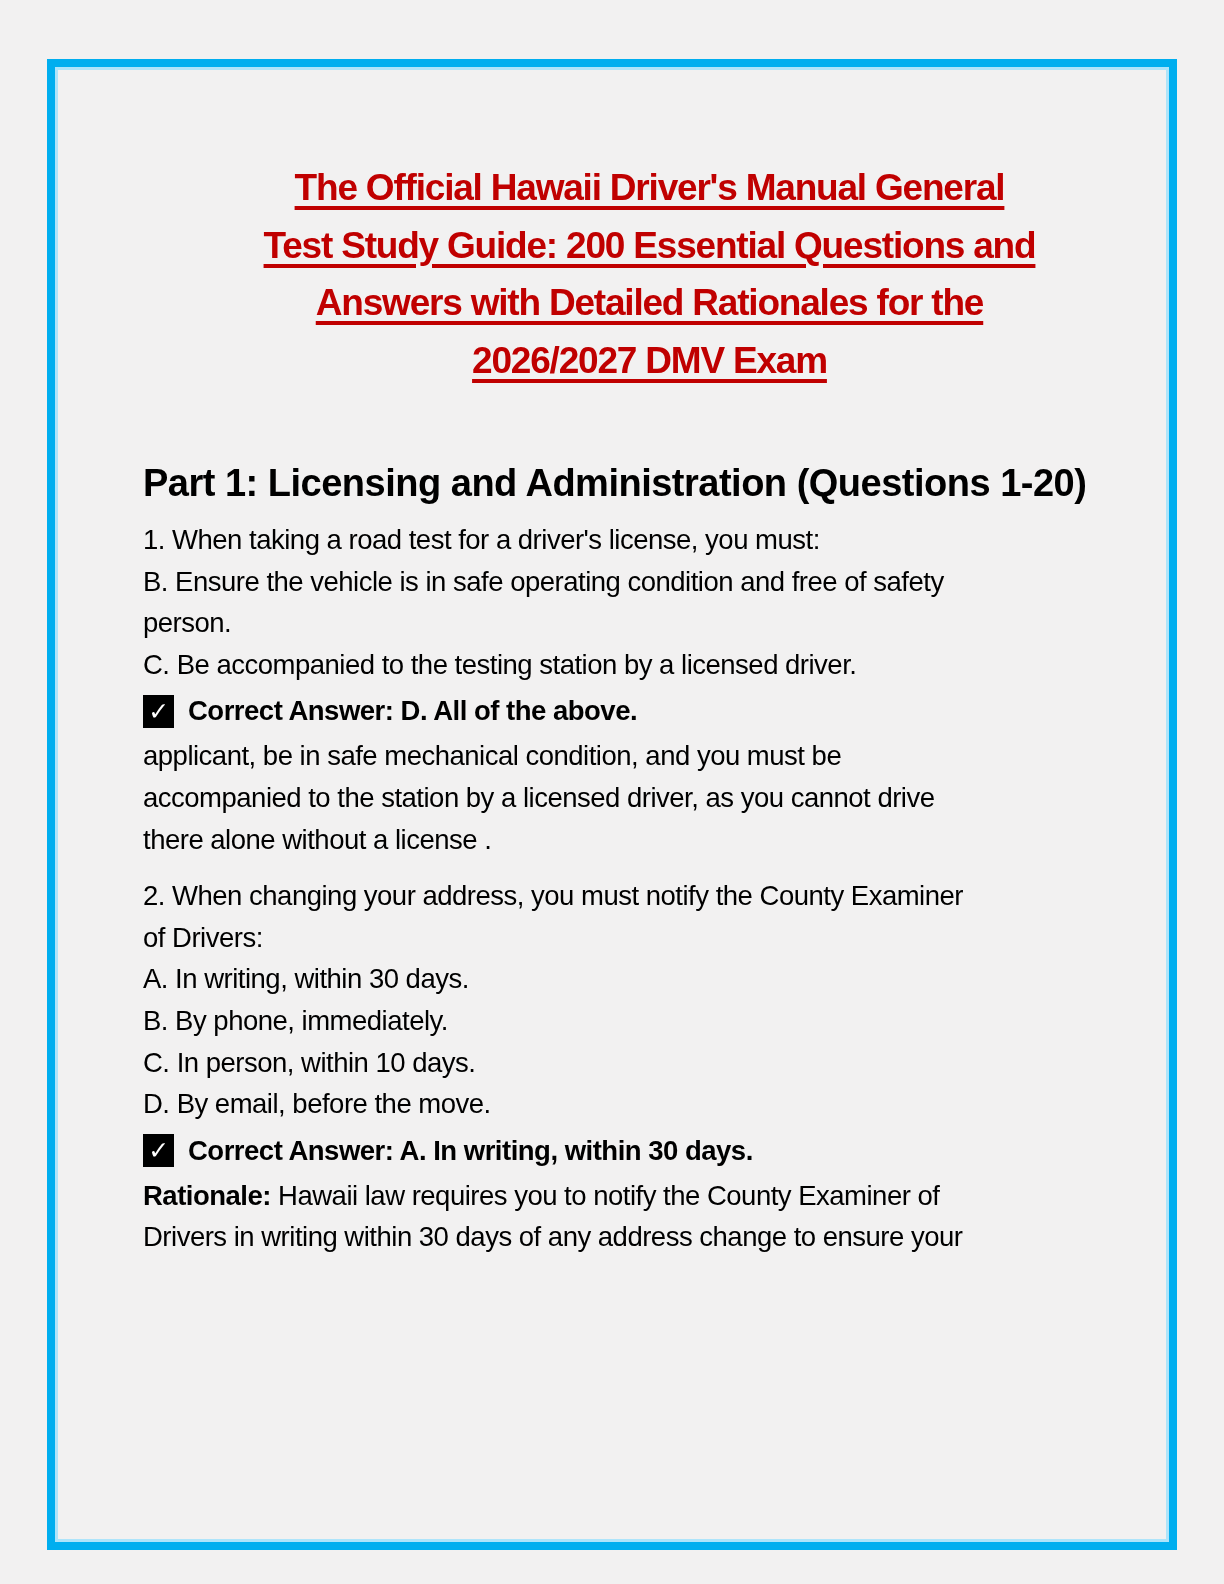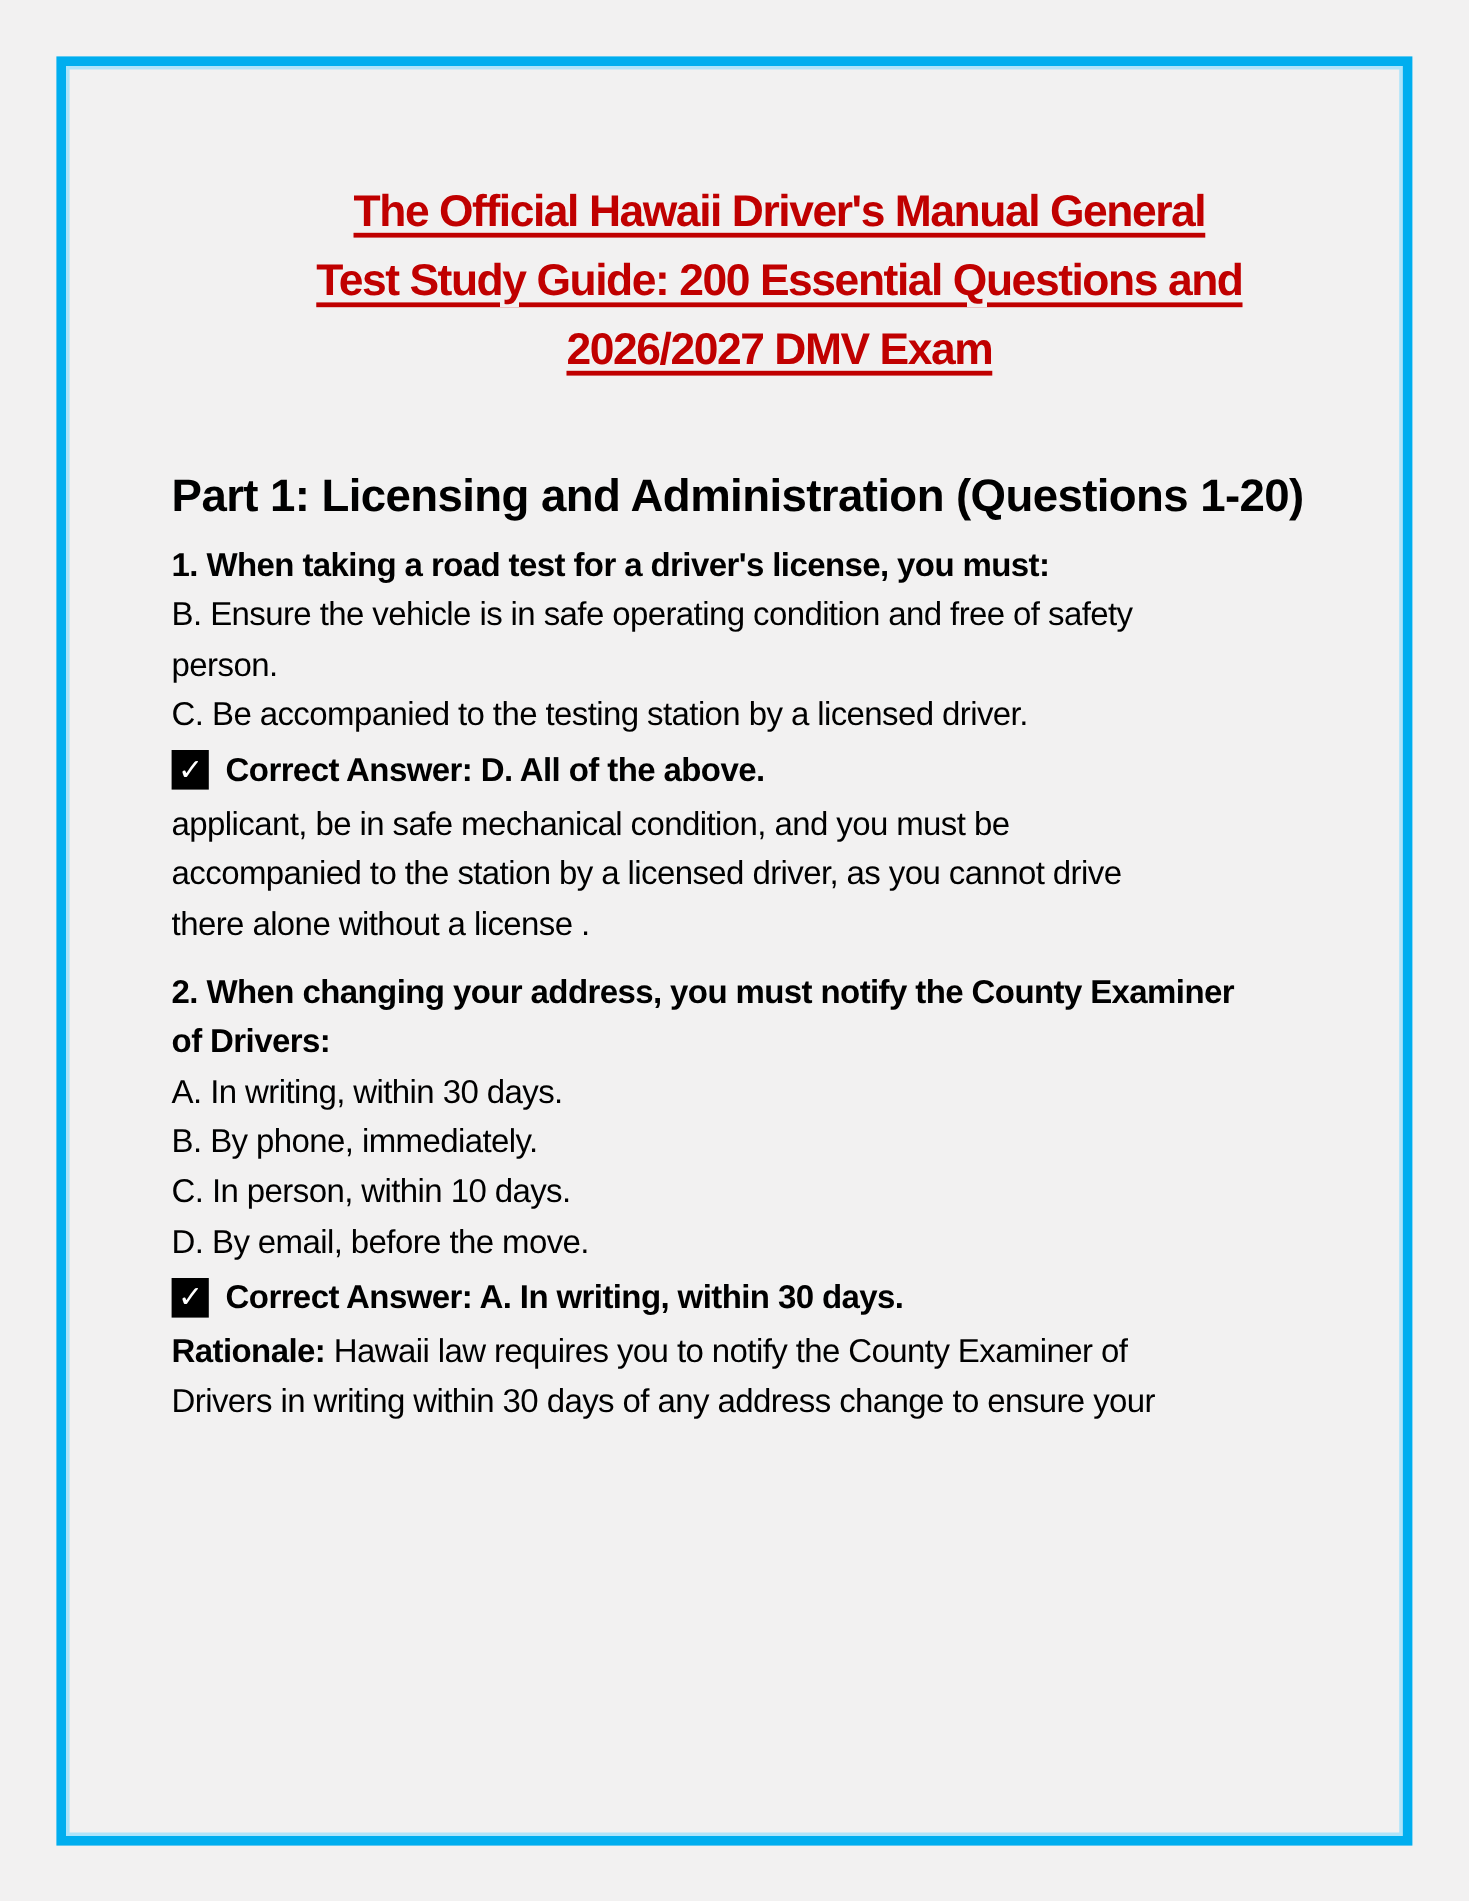--- a/index.html
+++ b/index.html
@@ -14,21 +14,21 @@
   * { margin: 0; padding: 0; box-sizing: border-box; }
   html, body { width: 1224px; }
   body {
     height: 1584px;
     background: var(--page-bg);
     font-family: "Liberation Sans", "DejaVu Sans", sans-serif;
     color: var(--text-black);
     position: relative;
     overflow: hidden;
   }
-  .page { position: absolute; inset: 0; }
+  .page { position: absolute; inset: 0; margin-top: 12px; }
   .border-frame {
     position: absolute;
     left: 47px; top: 47px;
     width: 1130px; height: 1491px;
     border: 8px solid var(--border-blue);
     box-shadow: inset 0 0 0 3px var(--border-blue-light);
   }
   .content {
     position: absolute; inset: 0;
     padding: 92px 40px 0 88px;
@@ -56,21 +56,21 @@
     letter-spacing: -0.5px;
     white-space: pre;
   }
   .question { margin-top: 15px; }
   .line {
     font-size: 27.5px;
     line-height: 41.6px;
     letter-spacing: -0.5px;
     white-space: pre;
   }
-  .q-heading .line { font-weight: bold; }
+  .q-heading .line { font-weight: normal; }
   .correct-line {
     margin: 4px 0 2px 0;
     height: 44px;
     display: flex;
     align-items: center;
     font-size: 27.5px;
     font-weight: bold;
     letter-spacing: -0.5px;
     white-space: pre;
   }
@@ -91,20 +91,21 @@
 </head>
 <body>
 
 <div class="page">
   <div class="border-frame">
     <div class="content">
 
       <div class="doc-title">
         <div class="title-line">The Official Hawaii Driver's Manual General</div>
         <div class="title-line">Test Study Guide: 200 Essential Questions and</div>
+        <div class="title-line">Answers with Detailed Rationales for the</div>
         <div class="title-line">2026/2027 DMV Exam</div>
       </div>
 
       <div class="part-heading">Part 1: Licensing and Administration (Questions 1-20)</div>
 
       <section class="question">
         <div class="q-heading">
           <div class="line">1. When taking a road test for a driver's license, you must:</div>
         </div>
         <div class="line">B. Ensure the vehicle is in safe operating condition and free of safety</div>

